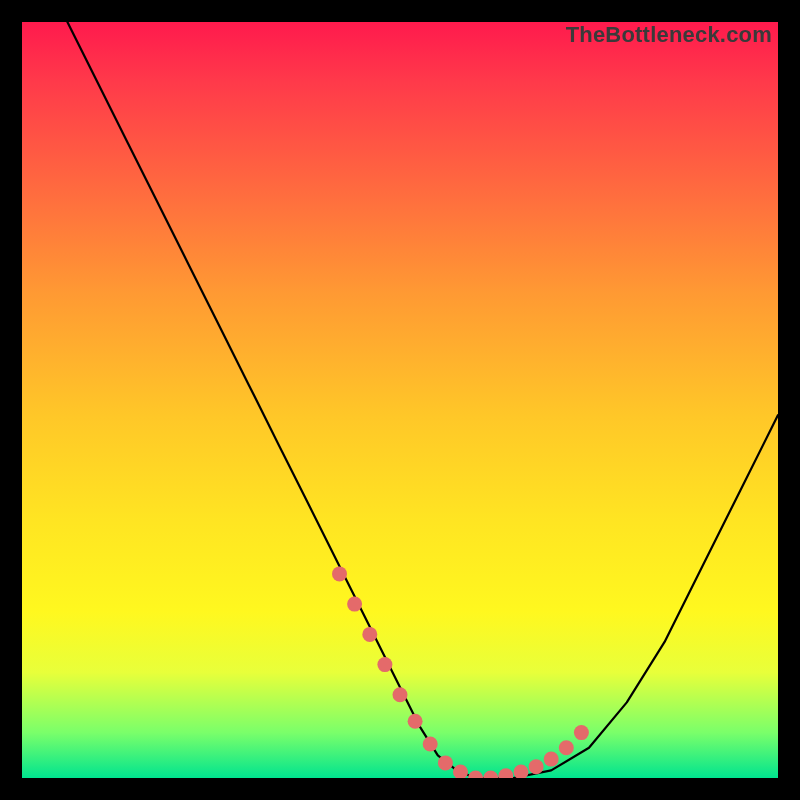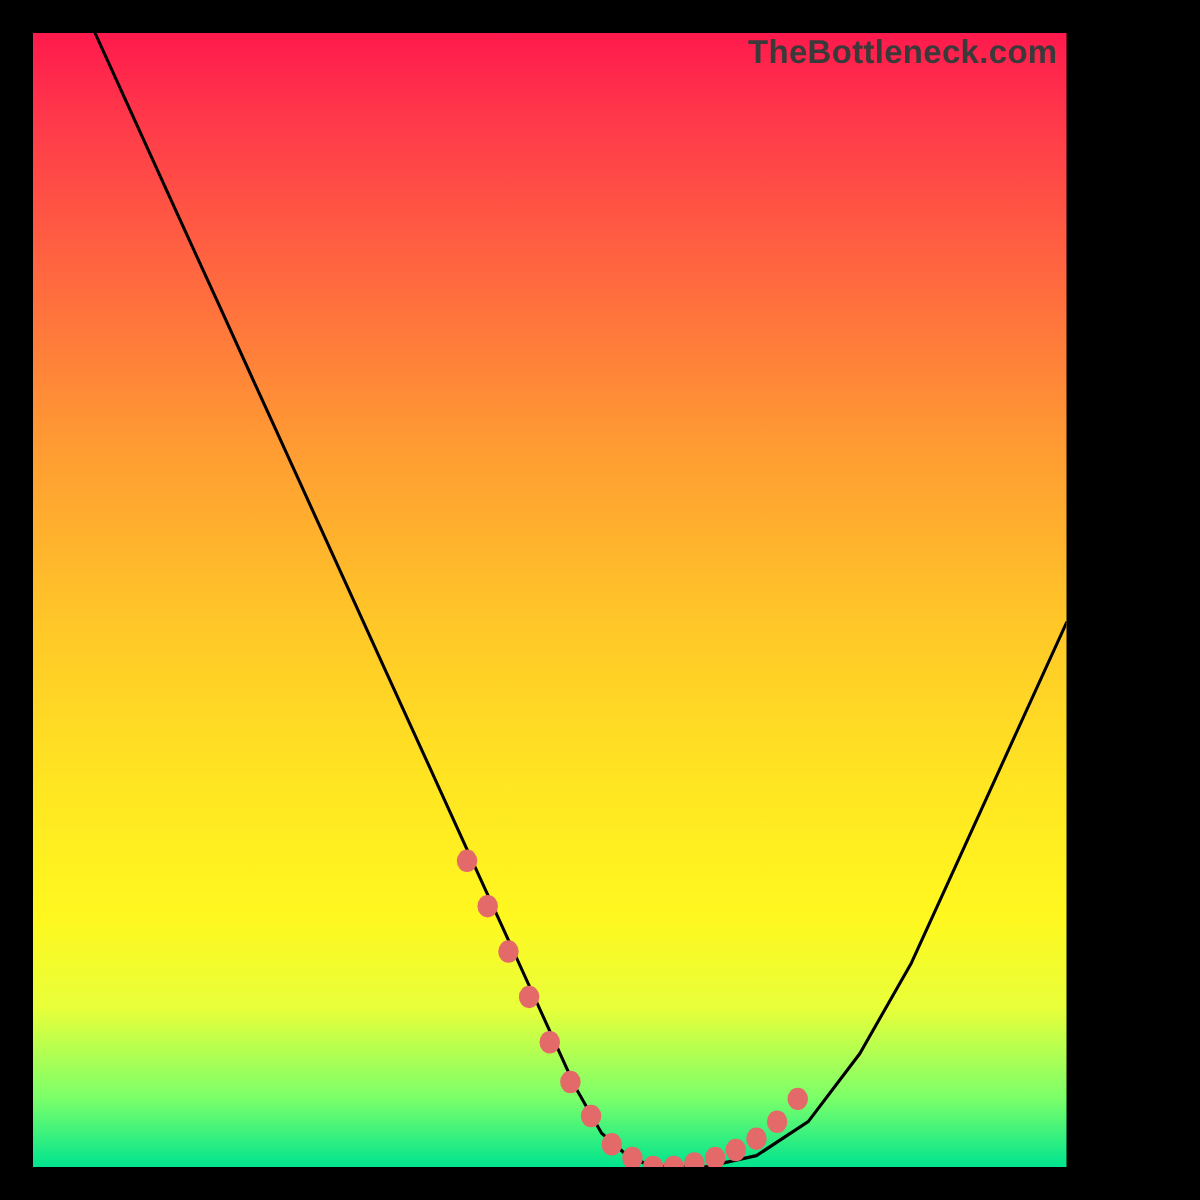--- a/index.html
+++ b/index.html
@@ -7,21 +7,21 @@
   .frame {
     width: 800px;
     height: 800px;
     background: #000;
     position: relative;
   }
   .plot-area {
     position: absolute;
     left: 22px;
     top: 22px;
-    width: 689px;
+    width: 756px;
     height: 756px;
     background: linear-gradient(
       to bottom,
       #ff1a4d 0%,
       #ff3a4a 8%,
       #ff6a3f 22%,
       #ff9a33 36%,
       #ffc728 52%,
       #ffe522 66%,
       #fff81f 78%,

